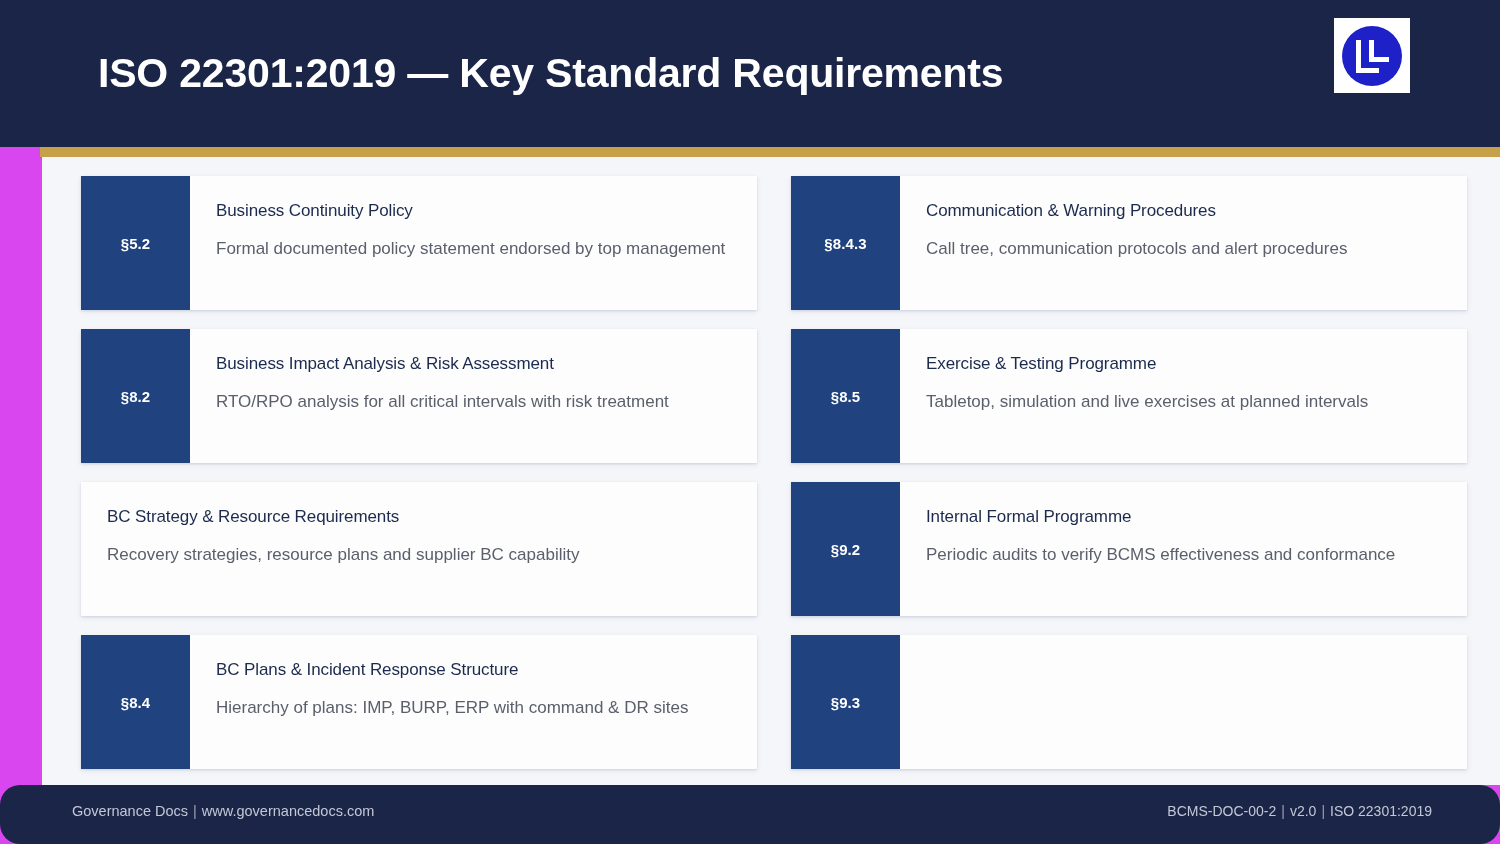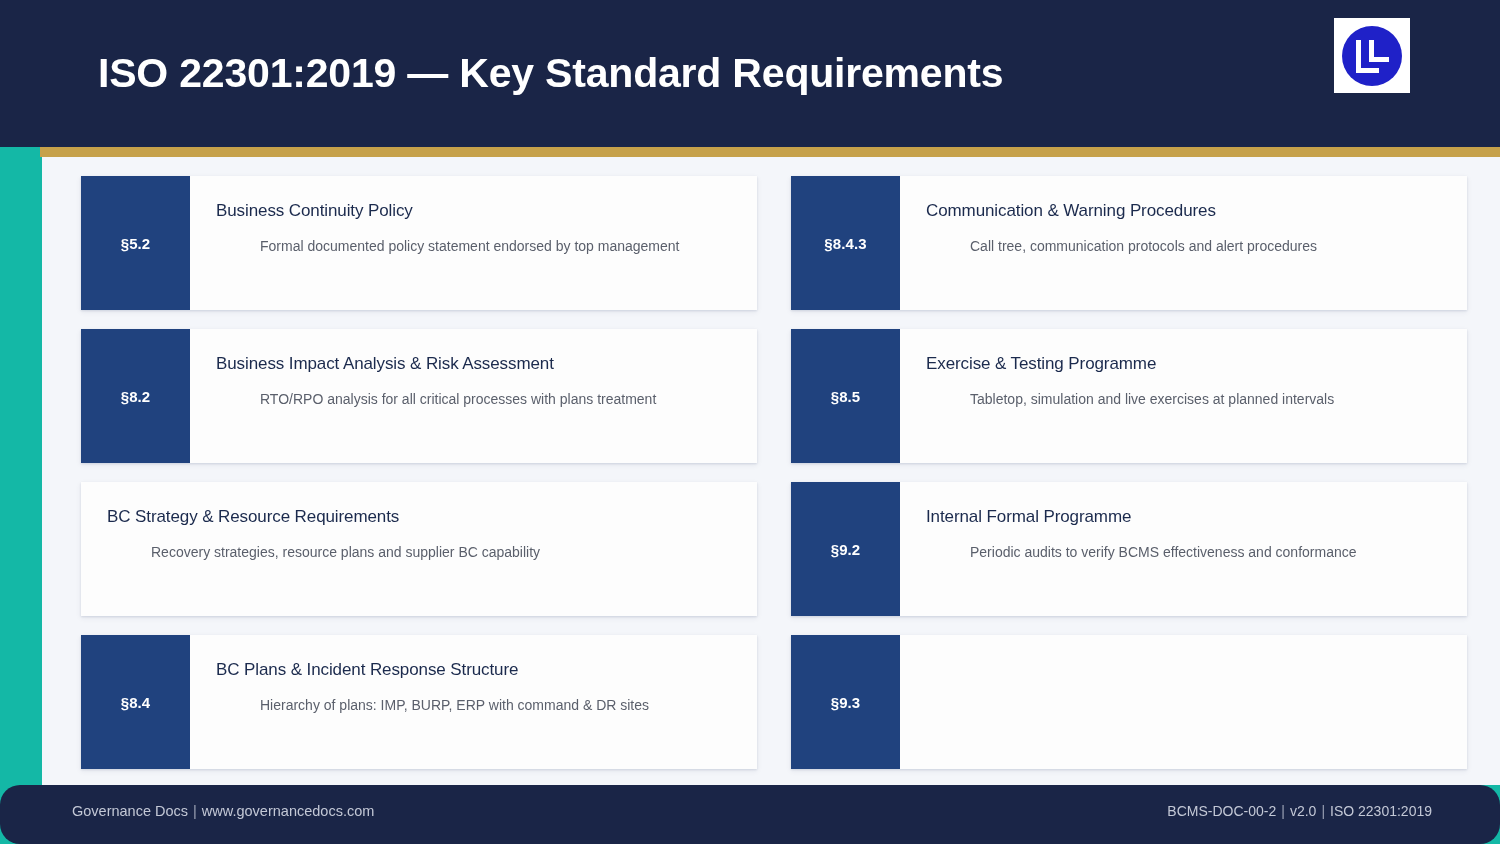--- a/index.html
+++ b/index.html
@@ -12,21 +12,21 @@
 
   body {
     font-family: "Liberation Sans", sans-serif;
     background: #1a2547;
   }
 
   .slide {
     position: relative;
     width: 1500px;
     height: 844px;
-    background: #14b8a6;
+    background: #d946ef;
   }
 
   
   .header {
     position: absolute;
     left: 0; top: 0;
     width: 1500px;
     height: 147px;
     background: #1a2547;
   }
@@ -147,25 +147,24 @@
   .card-title {
     font-size: 17px;
     font-weight: normal;
     color: #1b2a4d;
     line-height: 1.25;
     letter-spacing: -0.1px;
   }
 
   .card-desc {
     margin-top: 16px;
-    font-size: 14px;
+    font-size: 17px;
     color: #5a5f6b;
     line-height: 1.42;
     max-width: 520px;
-    margin-left: 44px;
   }
 
   .card.wide .card-desc { max-width: 600px; }
 
   
   .footer {
     position: absolute;
     left: 0;
     bottom: 0;
     width: 1500px;
@@ -226,21 +225,21 @@
           <div class="card-body">
             <div class="card-title">Business Continuity Policy</div>
             <div class="card-desc">Formal documented policy statement endorsed by top management</div>
           </div>
         </div>
 
         <div class="card wide">
           <div class="card-badge">§8.2</div>
           <div class="card-body">
             <div class="card-title">Business Impact Analysis &amp; Risk Assessment</div>
-            <div class="card-desc">RTO/RPO analysis for all critical processes with plans treatment</div>
+            <div class="card-desc">RTO/RPO analysis for all critical intervals with risk treatment</div>
           </div>
         </div>
 
         <div class="card wide">
           <div class="card-body">
             <div class="card-title">BC Strategy &amp; Resource Requirements</div>
             <div class="card-desc">Recovery strategies, resource plans and supplier BC capability</div>
           </div>
         </div>
 

